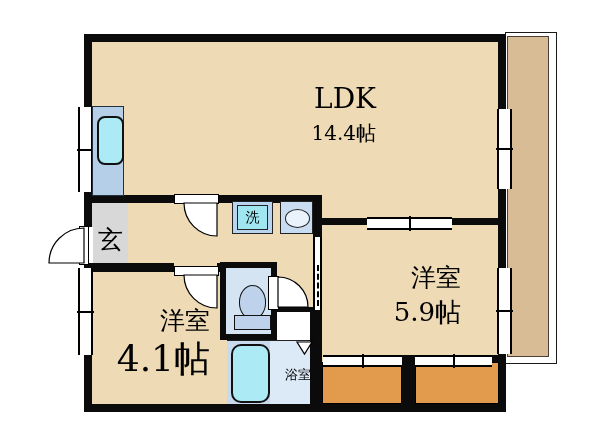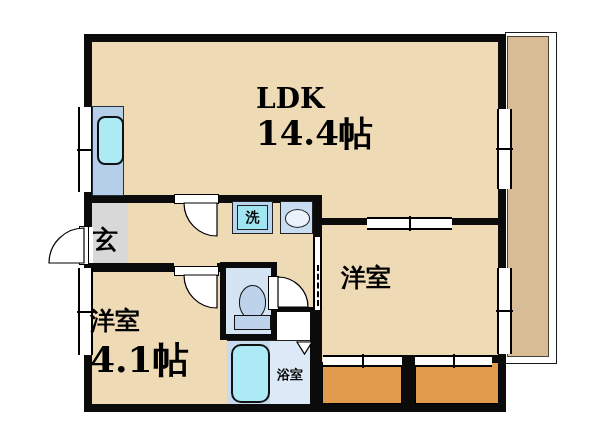--- a/index.html
+++ b/index.html
@@ -8,21 +8,21 @@
   .abs{position:absolute;}
   .w{position:absolute;background:#0b0b0b;}
   .win{position:absolute;background:#fff;}
   .win-v{border-left:2px solid #000;border-right:2px solid #000;}
   .win-v::after{content:"";position:absolute;left:-3px;right:-3px;top:50%;height:2px;margin-top:-1px;background:#000;}
   .win-h{border-top:2px solid #000;border-bottom:2px solid #000;}
   .win-h::after{content:"";position:absolute;top:-3px;bottom:-3px;left:50%;width:2px;margin-left:-1px;background:#000;}
   .leaf{position:absolute;background:#fff;border:1.5px solid #000;}
   .slide{position:absolute;background:#fff;border-left:2px solid #000;border-right:2px solid #000;}
   .slide::after{content:"";position:absolute;left:50%;top:38%;bottom:5%;margin-left:-1px;border-left:2px dashed #000;}
-  .label{position:absolute;color:#000;font-weight:bold;text-align:left;white-space:nowrap;}
+  .label{position:absolute;color:#000;font-weight:normal;text-align:right;white-space:nowrap;}
   svg{position:absolute;overflow:visible;}
 </style>
 </head>
 <body>
 
 <div id="plan">
 
   <div class="abs" style="left:505px;top:32px;width:50px;height:330px;background:#fff;border:1.5px solid #1a1a1a;"></div>
   <div class="abs" style="left:507px;top:36px;width:40px;height:319px;background:#d8bc96;border:1px solid #4a4038;"></div>
 
@@ -95,25 +95,26 @@
   </svg>
 
   <div class="abs" style="left:84px;top:227px;width:9px;height:36px;background:#fff;"></div>
   <div class="leaf" style="left:79px;top:226px;width:8px;height:37px;"></div>
   <svg style="left:46px;top:226px;" width="40" height="40" viewBox="0 0 40 40">
     <path d="M38,2 A35,35 0 0 0 3,37 L38,37 Z" fill="#fff" stroke="#000" stroke-width="1.2"></path>
   </svg>
 
   <div class="label" style="left:256px;top:82px;width:120px;font-size:28px;line-height:34px;">
     <div>LDK</div>
-    <div style="font-size:34px;">14.4帖</div>
+    <div style="font-size:20px;">14.4帖</div>
   </div>
 
   <div class="label" style="left:341px;top:260px;width:120px;font-size:25px;line-height:35px;">
     <div>洋室</div>
+    <div style="font-size:26px;">5.9帖</div>
   </div>
 
   <div class="label" style="left:90px;top:302px;width:120px;font-size:25px;line-height:38px;">
     <div>洋室</div>
     <div style="font-size:36px;">4.1帖</div>
   </div>
 
   <div class="label" style="left:93px;top:223px;width:30px;font-size:25px;">玄</div>
 
   <div class="label" style="left:277px;top:366px;width:34px;font-size:13px;">浴室</div>

